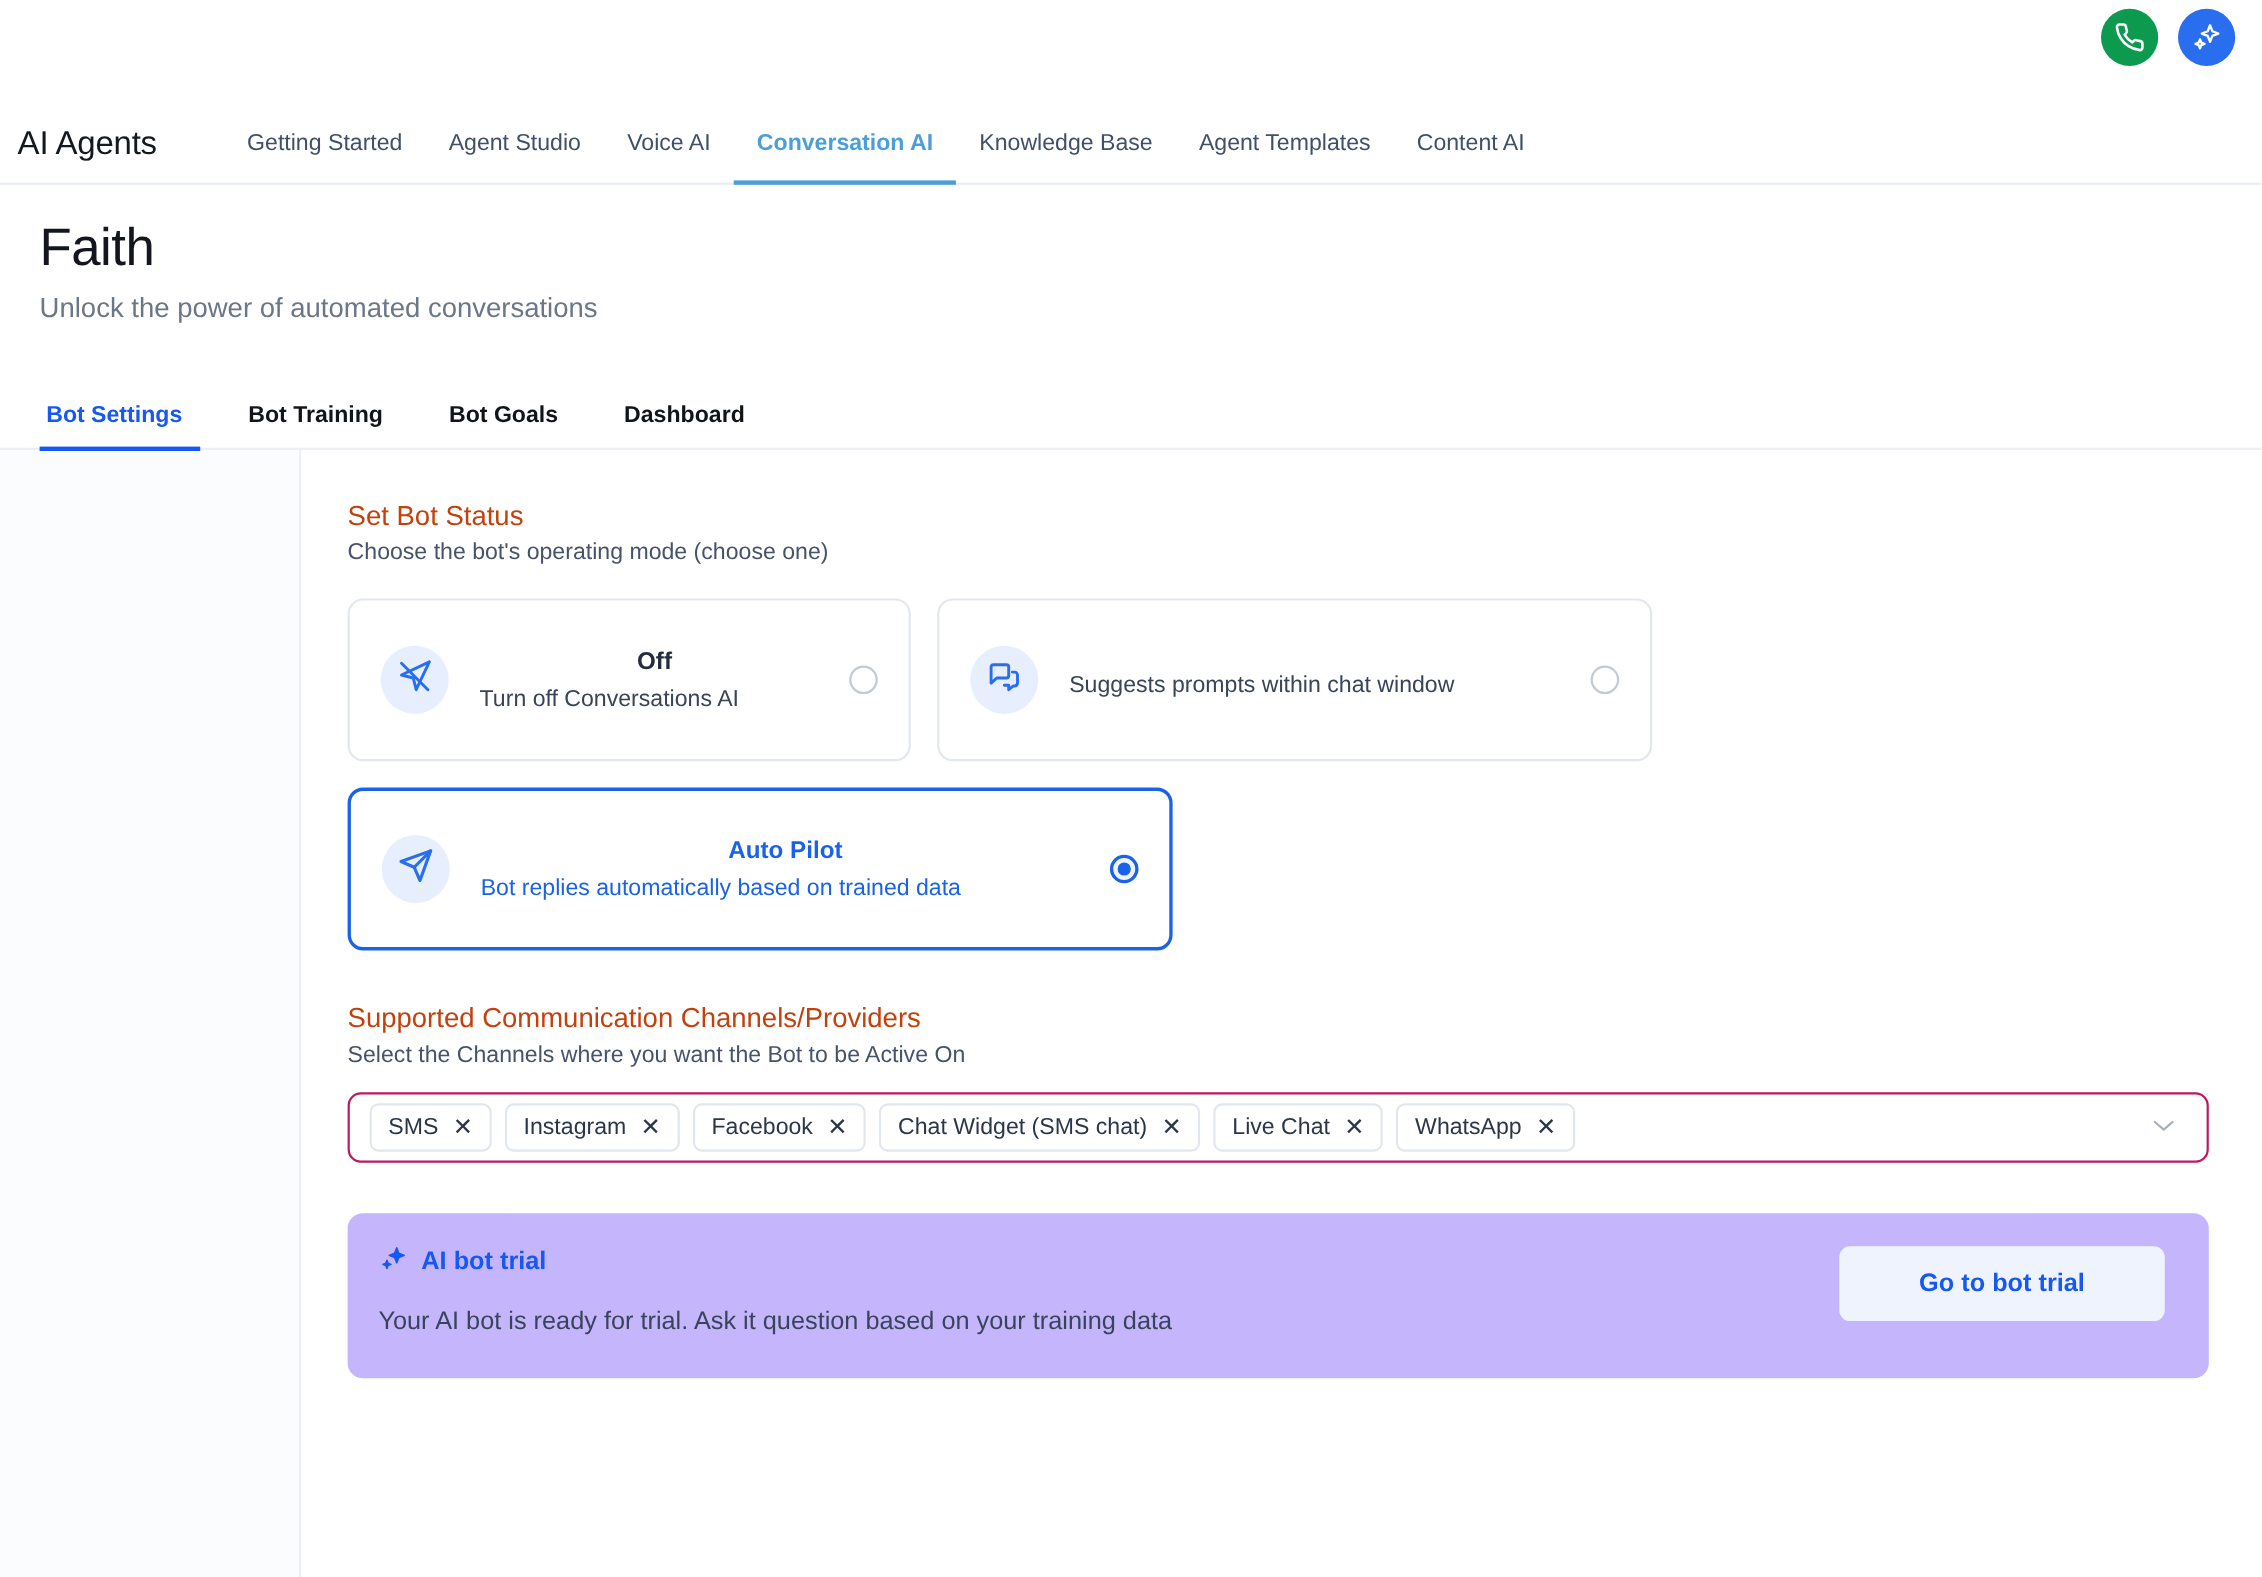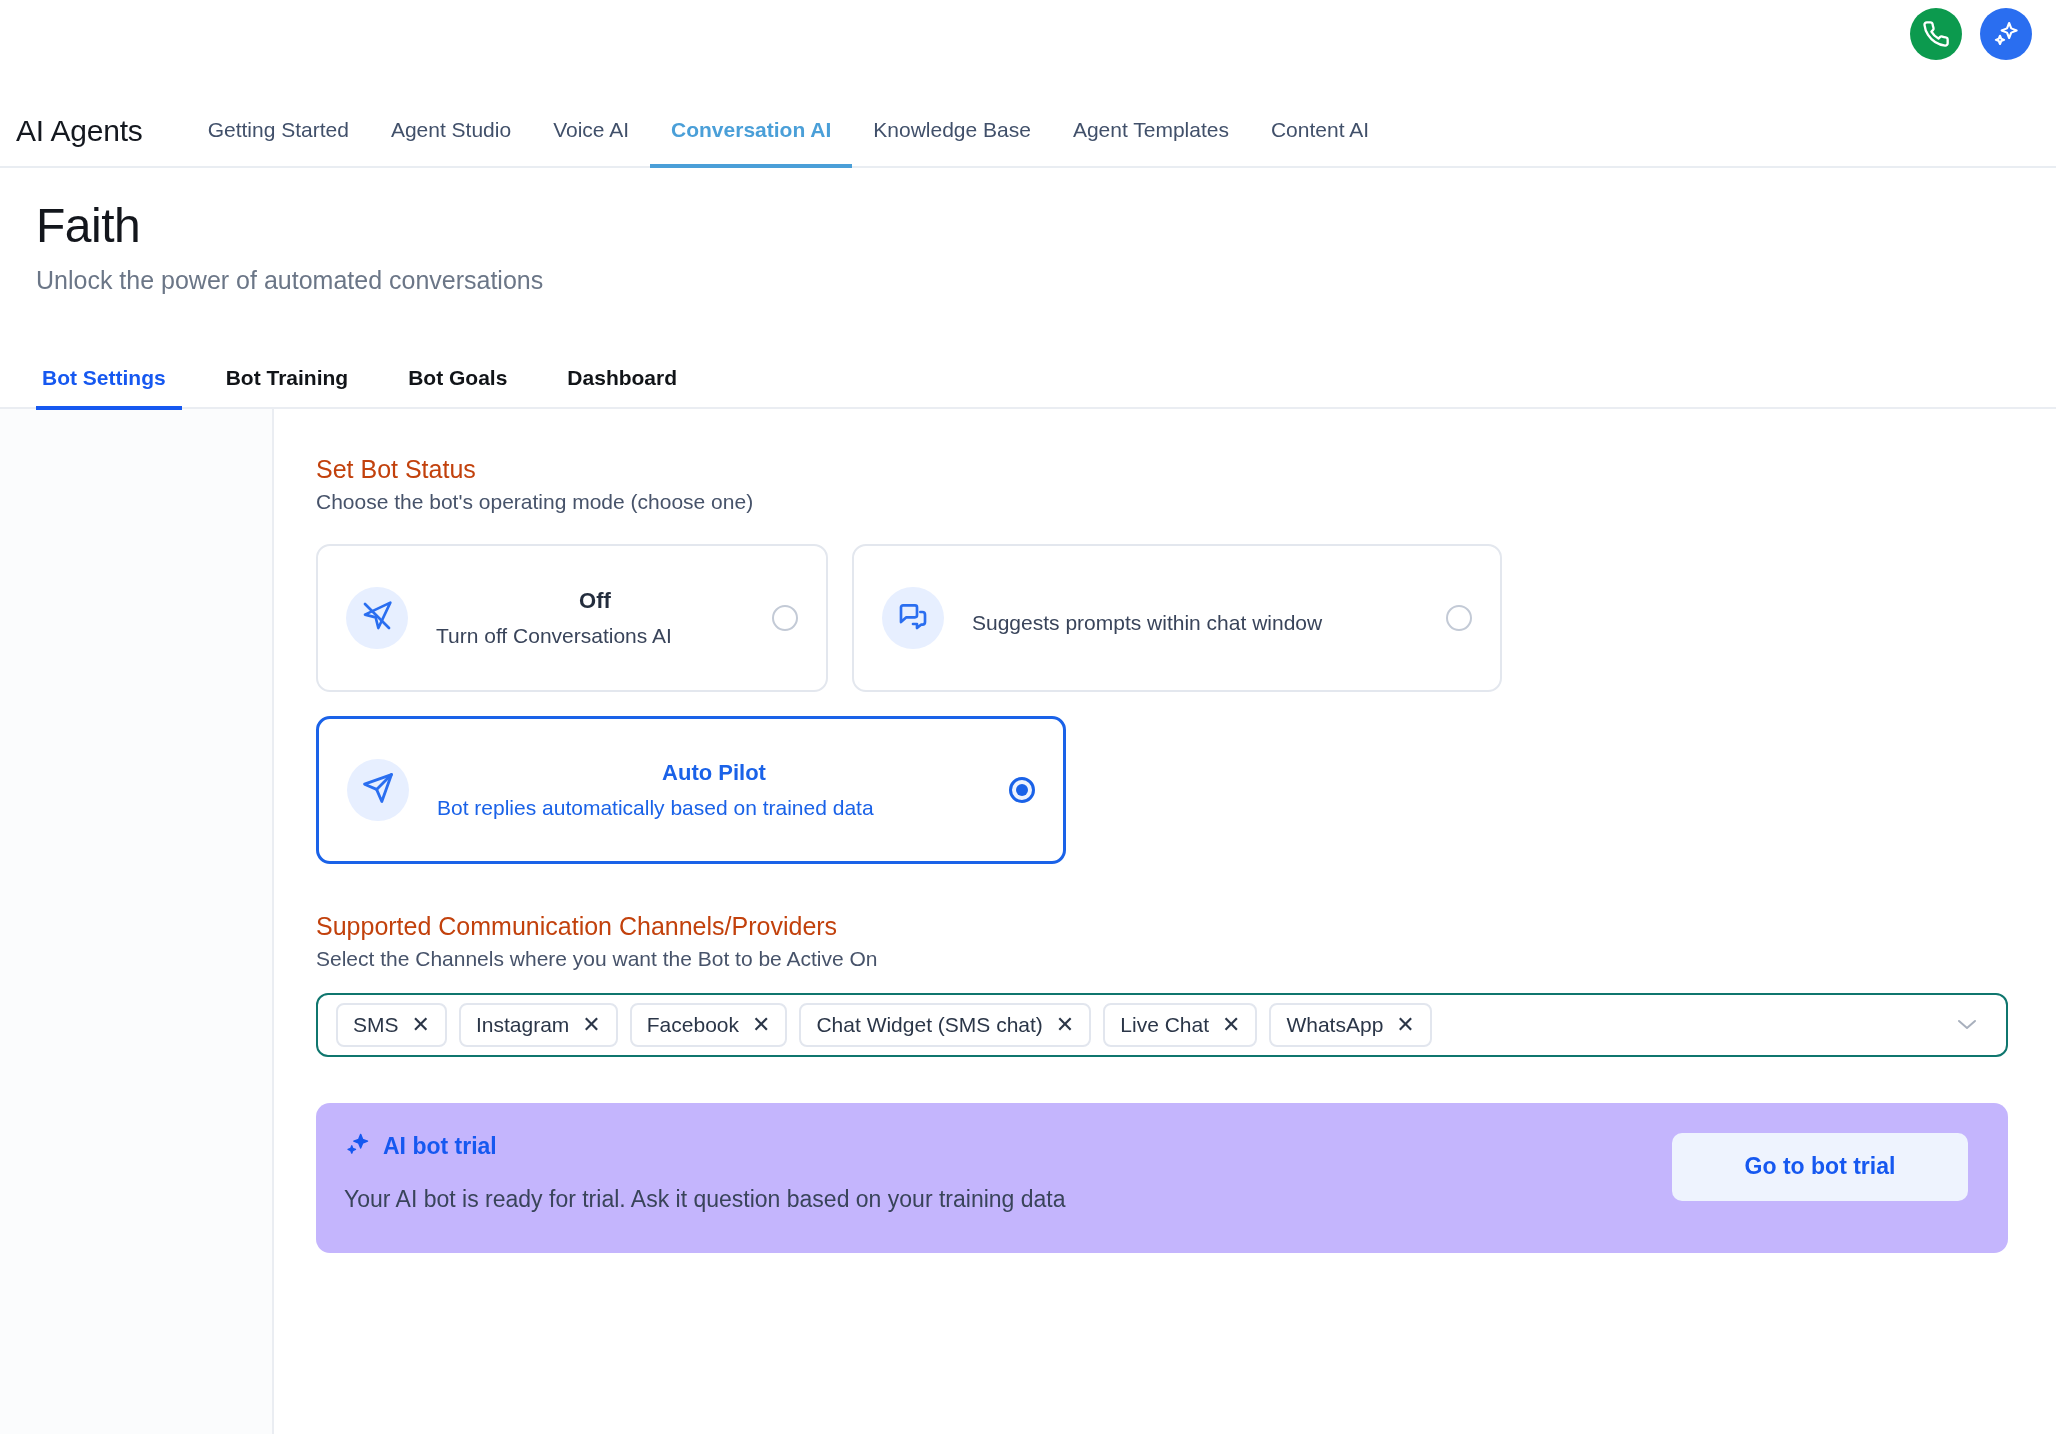--- a/index.html
+++ b/index.html
@@ -37,21 +37,21 @@
     height: 72px;
     display: flex; align-items: flex-end;
     padding-left: 16px;
   }
   .brand {
     font-size: 30px;
     font-weight: 400;
     color: #14181f;
     letter-spacing: -0.2px;
     padding-bottom: 18px;
-    margin-right: 44px;
+    margin-right: 61px;
     white-space: nowrap;
   }
   .nav-items { display: flex; align-items: flex-end; gap: 0; }
   .nav-item {
     font-size: 21px;
     color: #41506a;
     padding: 0 21px 22px 21px;
     white-space: nowrap;
     cursor: pointer;
     border-bottom: 4px solid transparent;
@@ -199,21 +199,21 @@
     background: #1a62e8;
     border-radius: 50%;
     top: 50%; left: 50%;
     transform: translate(-50%, -50%);
   }
 
   
   .channels-block { margin-top: 48px; }
   .chips-field {
     margin-top: 22px;
-    border: 2px solid #0f766e;
+    border: 2px solid #be185d;
     border-radius: 12px;
     min-height: 64px;
     display: flex;
     align-items: center;
     padding: 0 14px 0 18px;
     width: 1692px;
     background: #fff;
   }
   .chips { display: flex; align-items: center; gap: 12px; flex: 1; flex-wrap: wrap; }
   .chip {

